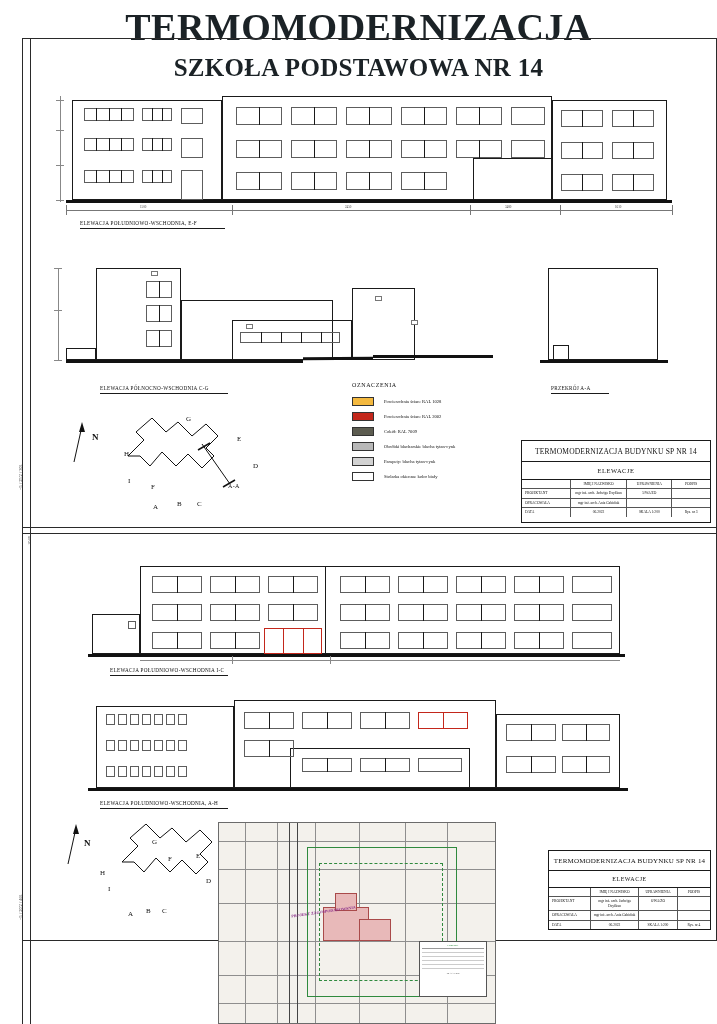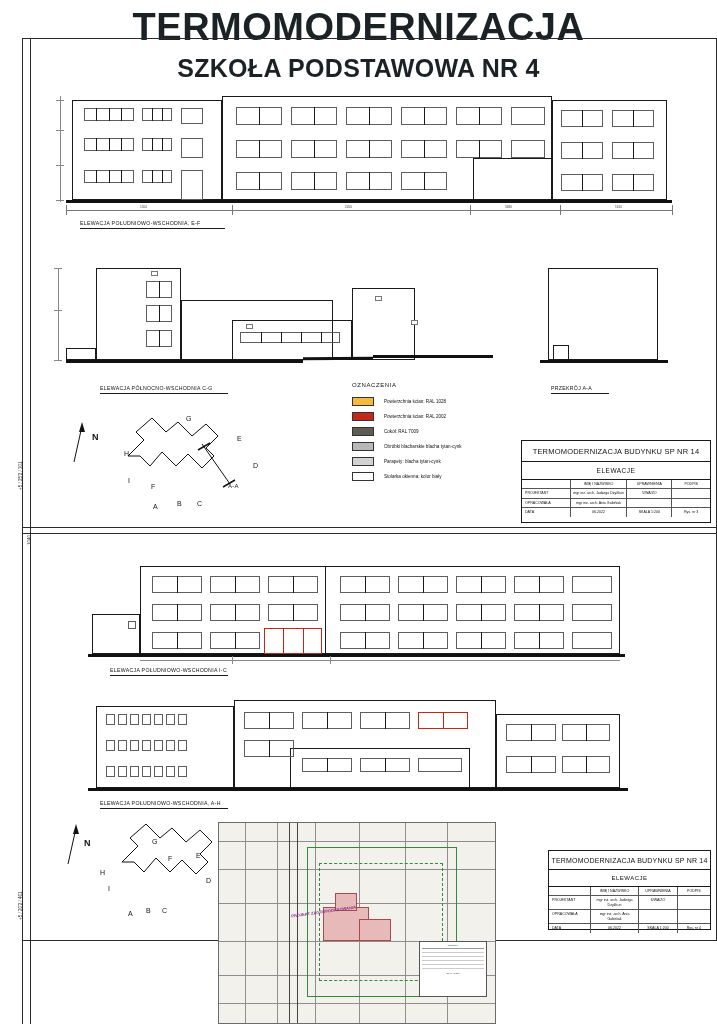--- a/index.html
+++ b/index.html
@@ -11,20 +11,21 @@
     width: 717px;
     height: 1024px;
     position: relative;
     font-family: "Liberation Sans", sans-serif;
     color: #111;
     overflow: hidden;
   }
   .sheet {
     position: absolute;
     inset: 0;
+    font-family: Liberation Serif, serif;
   }
 
   
   .main-title {
     position: absolute;
     top: 8px;
     left: 0;
     width: 717px;
     text-align: center;
     font-weight: 800;
@@ -234,21 +235,21 @@
     font-weight: 700;
     transform: rotate(-8deg);
   }
 </style>
 </head>
 <body>
 
 <div class="sheet">
 
   <div class="main-title">TERMOMODERNIZACJA</div>
-  <div class="sub-title">SZKOŁA PODSTAWOWA NR 4</div>
+  <div class="sub-title">SZKOŁA PODSTAWOWA NR 14</div>
 
   <div class="border-v" style="left:22px; top:38px; height:986px;"></div>
   <div class="border-v" style="left:30px; top:38px; height:986px;"></div>
   <div class="border-h" style="left:22px; top:38px; width:695px;"></div>
   <div class="border-h" style="left:22px; top:527px; width:695px;"></div>
   <div class="border-h" style="left:22px; top:533px; width:695px;"></div>
   <div class="border-h" style="left:22px; top:940px; width:695px;"></div>
   <div class="border-v" style="left:716px; top:38px; height:902px;"></div>
 
   <div class="side-label" style="left:18px; top:490px;">+5 / 25'2 / 301</div>

